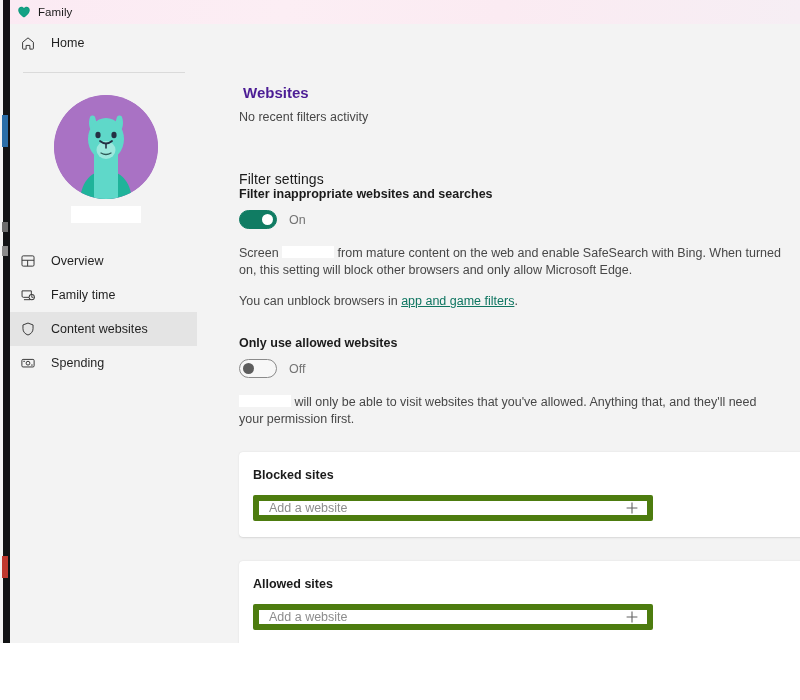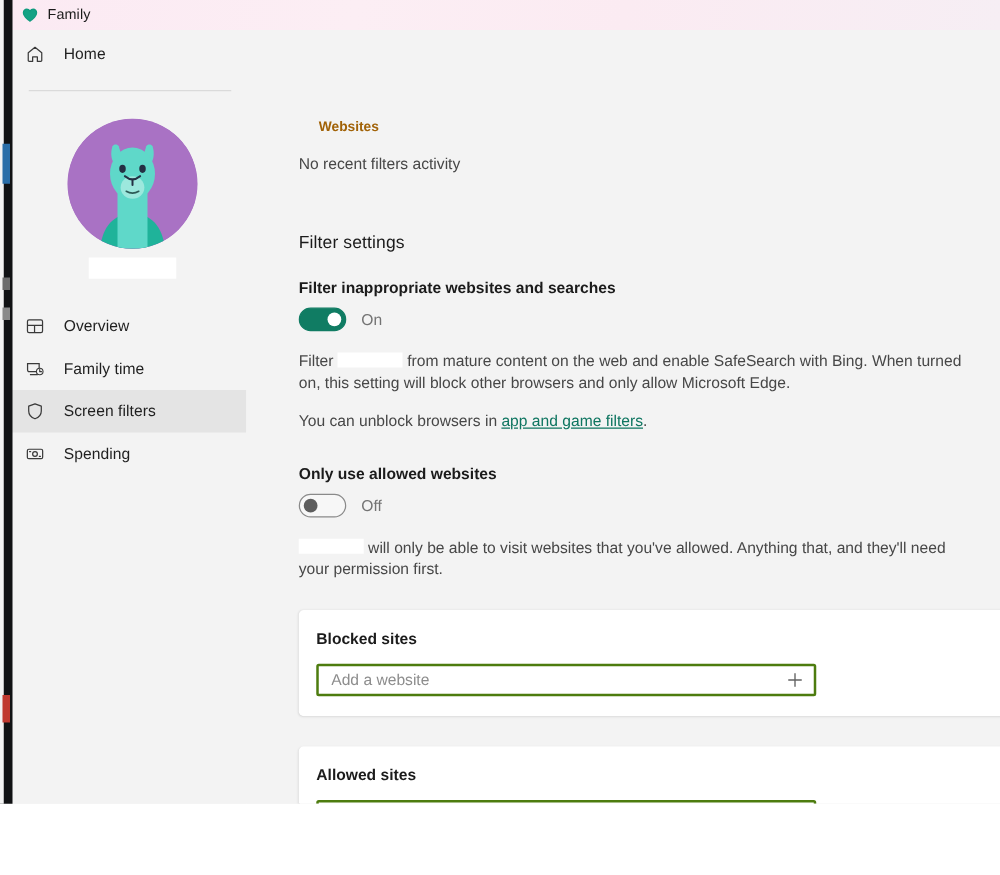--- a/index.html
+++ b/index.html
@@ -152,41 +152,41 @@
     width: 603px; height: 619px;
     background: #f3f3f3;
     overflow: hidden;
   }
   #content-inner {
     position: relative;
     padding: 0 0 0 42px;
   }
 
   .sec-label {
-    font-size: 11px;
+    font-size: 15px;
     font-weight: bold;
-    color: #a16207;
-    margin: 16px;
+    color: #4c1d95;
+    margin: 4px;
   }
   #websites-heading { padding-top: 56px; }
   #websites-status {
     font-size: 12.5px;
     color: #474747;
     margin-top: 9px;
   }
 
   #filter-settings-heading {
     font-size: 14px;
     font-weight: normal;
     color: #1b1b1b;
     margin: 47px 0 0 0;
     letter-spacing: 0.1px;
   }
 
-  .setting-block { margin-top: 22px; }
+  .setting-block { }
   .setting-title {
     font-size: 12.5px;
     font-weight: bold;
     color: #1b1b1b;
   }
 
   .toggle-row {
     display: flex;
     align-items: center;
     margin-top: 9px;
@@ -258,21 +258,21 @@
   }
   .card-title {
     font-size: 12.5px;
     font-weight: bold;
     color: #1b1b1b;
   }
   .add-row {
     margin-top: 13px;
     width: 400px;
     height: 26px;
-    border: 2px solid #4d7c0f;
+    border: 6px solid #4d7c0f;
     background: #ffffff;
     border-radius: 2px;
     display: flex;
     align-items: center;
     box-sizing: border-box;
   }
   .add-row input {
     flex: 1 1 auto;
     border: none;
     outline: none;
@@ -378,21 +378,21 @@
             </svg>
             <span class="nav-lbl">Family time</span>
           </div>
         </div>
 
         <div class="nav-item selected">
           <div class="nav-row">
             <svg class="nav-ico" viewBox="0 0 20 20">
               <path d="M10 3.4 15.6 5.5v4.2c0 3.4-2.3 5.8-5.6 7-3.3-1.2-5.6-3.6-5.6-7V5.5L10 3.4z" fill="none" stroke="#3a3a3a" stroke-width="1.1" stroke-linejoin="round"></path>
             </svg>
-            <span class="nav-lbl">Screen filters</span>
+            <span class="nav-lbl">Content websites</span>
           </div>
         </div>
 
         <div class="nav-item">
           <div class="nav-row">
             <svg class="nav-ico" viewBox="0 0 20 20">
               <rect x="3.2" y="6" width="13.6" height="8.4" rx="1.3" fill="none" stroke="#3a3a3a" stroke-width="1.1"></rect>
               <circle cx="10" cy="10.2" r="2.1" fill="none" stroke="#3a3a3a" stroke-width="1.1"></circle>
               <path d="M5.2 8.1h.9M13.9 12.3h.9" stroke="#3a3a3a" stroke-width="1.2" stroke-linecap="round"></path>
             </svg>
@@ -413,21 +413,21 @@
 
         <div class="setting-block">
           <div class="setting-title">Filter inappropriate websites and searches</div>
           <div class="toggle-row">
             <div class="switch on">
               <div class="knob"></div>
             </div>
             <span class="switch-label">On</span>
           </div>
           <div class="desc">
-            <span>Filter</span>
+            <span>Screen</span>
             <span class="redaction-inline"></span>
             <span>from mature content on the web and enable SafeSearch with Bing. When turned on, this setting will block other browsers and only allow Microsoft Edge.</span>
           </div>
           <div class="desc second">
             <span>You can unblock browsers in </span><a class="link" href="#">app and game filters</a><span>.</span>
           </div>
         </div>
 
         <div class="setting-block" style="margin-top:26px">
           <div class="setting-title">Only use allowed websites</div>

